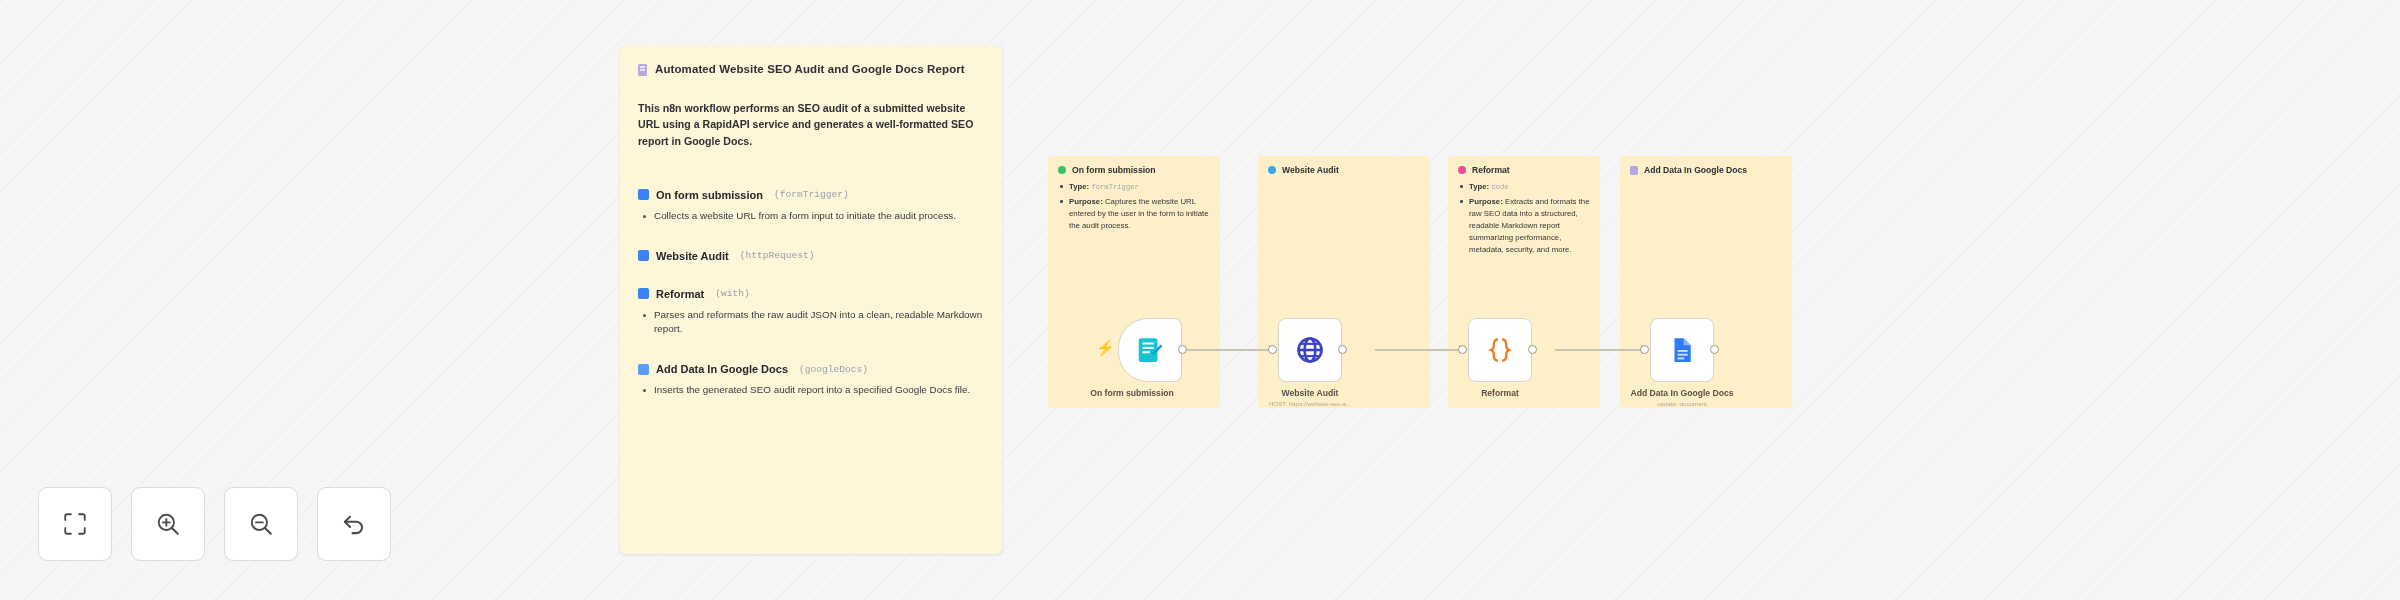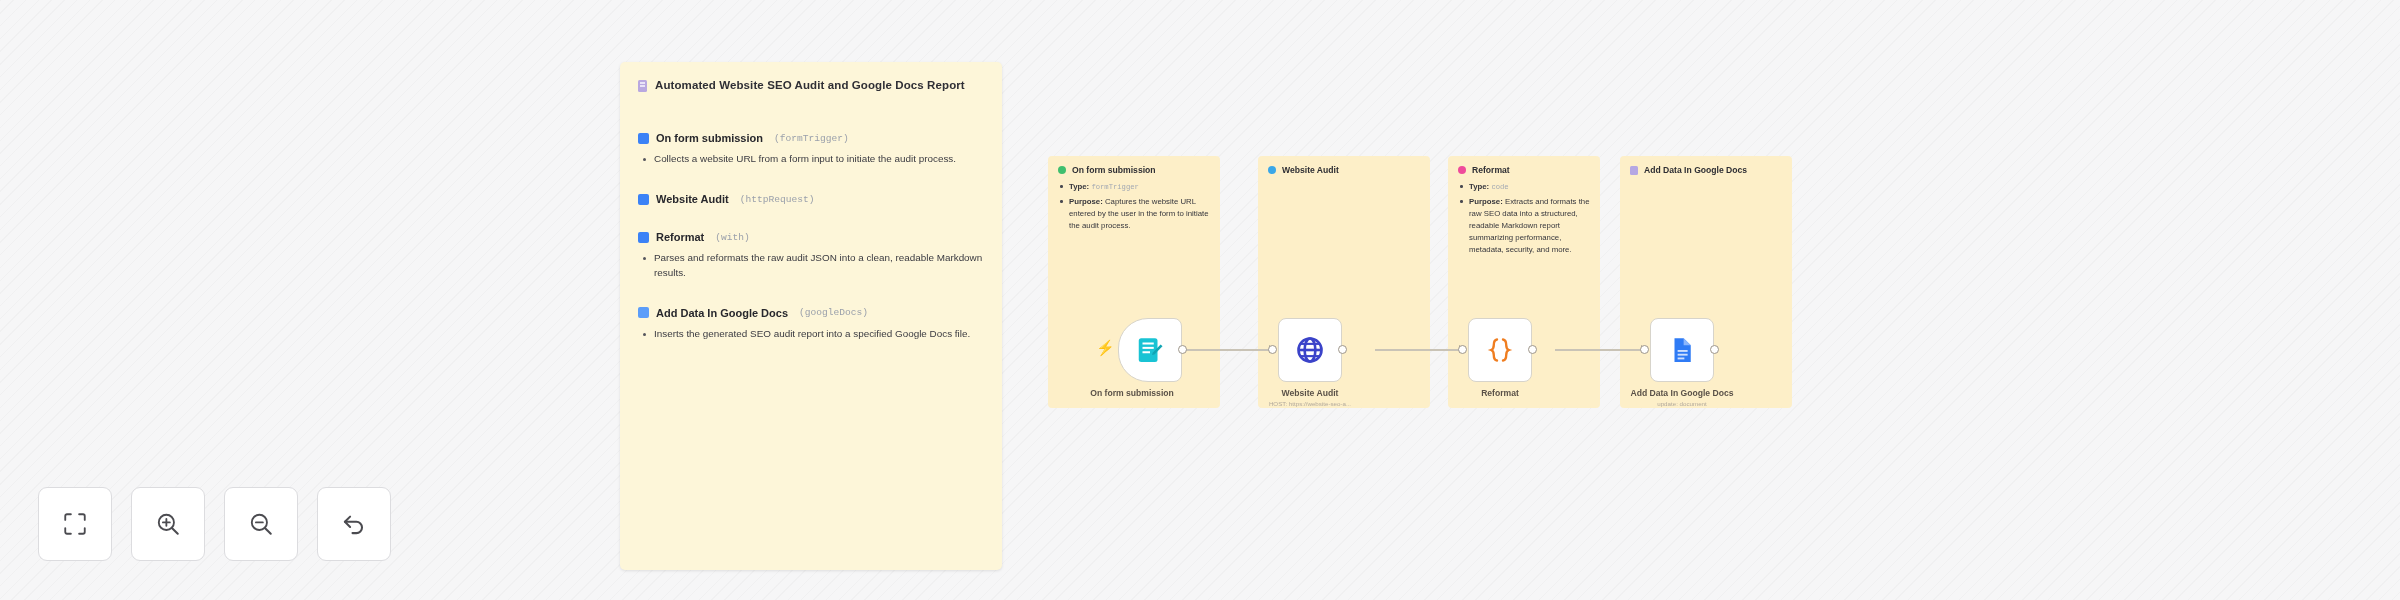--- a/index.html
+++ b/index.html
@@ -25,21 +25,21 @@
       rgba(0,0,0,0.0) 1px,
       rgba(0,0,0,0.0) 9px
     );
     overflow: hidden;
   }
 
   
   .doc-note {
     position: absolute;
     left: 620px;
-    top: 62px;
+    top: 46px;
     width: 382px;
     height: 508px;
     background: #fdf6d9;
     border-radius: 5px;
     box-shadow: 0 1px 3px rgba(0,0,0,0.10);
     padding: 14px 18px 22px 18px;
     box-sizing: border-box;
   }
   .doc-title-row {
     display: flex;
@@ -289,20 +289,21 @@
 </head>
 <body>
 
 <div id="canvas">
 
   <div class="doc-note">
     <div class="doc-title-row">
       <span class="doc-title-icon"></span>
       <div class="doc-title">Automated Website SEO Audit and Google Docs Report</div>
     </div>
+    <div class="doc-intro">This n8n workflow performs an SEO audit of a submitted website URL using a RapidAPI service and generates a well-formatted SEO report in Google Docs.</div>
 
     <div class="step-block first">
       <div class="step-head">
         <span class="step-badge bdg-1"></span>
         <span class="step-name">On form submission</span>
         <span class="step-type">(formTrigger)</span>
       </div>
       <ul class="step-desc">
         <li>Collects a website URL from a form input to initiate the audit process.</li>
       </ul>
@@ -316,21 +317,21 @@
       </div>
     </div>
 
     <div class="step-block">
       <div class="step-head">
         <span class="step-badge bdg-3"></span>
         <span class="step-name">Reformat</span>
         <span class="step-type">(with)</span>
       </div>
       <ul class="step-desc">
-        <li>Parses and reformats the raw audit JSON into a clean, readable Markdown results.</li>
+        <li>Parses and reformats the raw audit JSON into a clean, readable Markdown report.</li>
       </ul>
     </div>
 
     <div class="step-block">
       <div class="step-head">
         <span class="step-badge bdg-4"></span>
         <span class="step-name">Add Data In Google Docs</span>
         <span class="step-type">(googleDocs)</span>
       </div>
       <ul class="step-desc">

